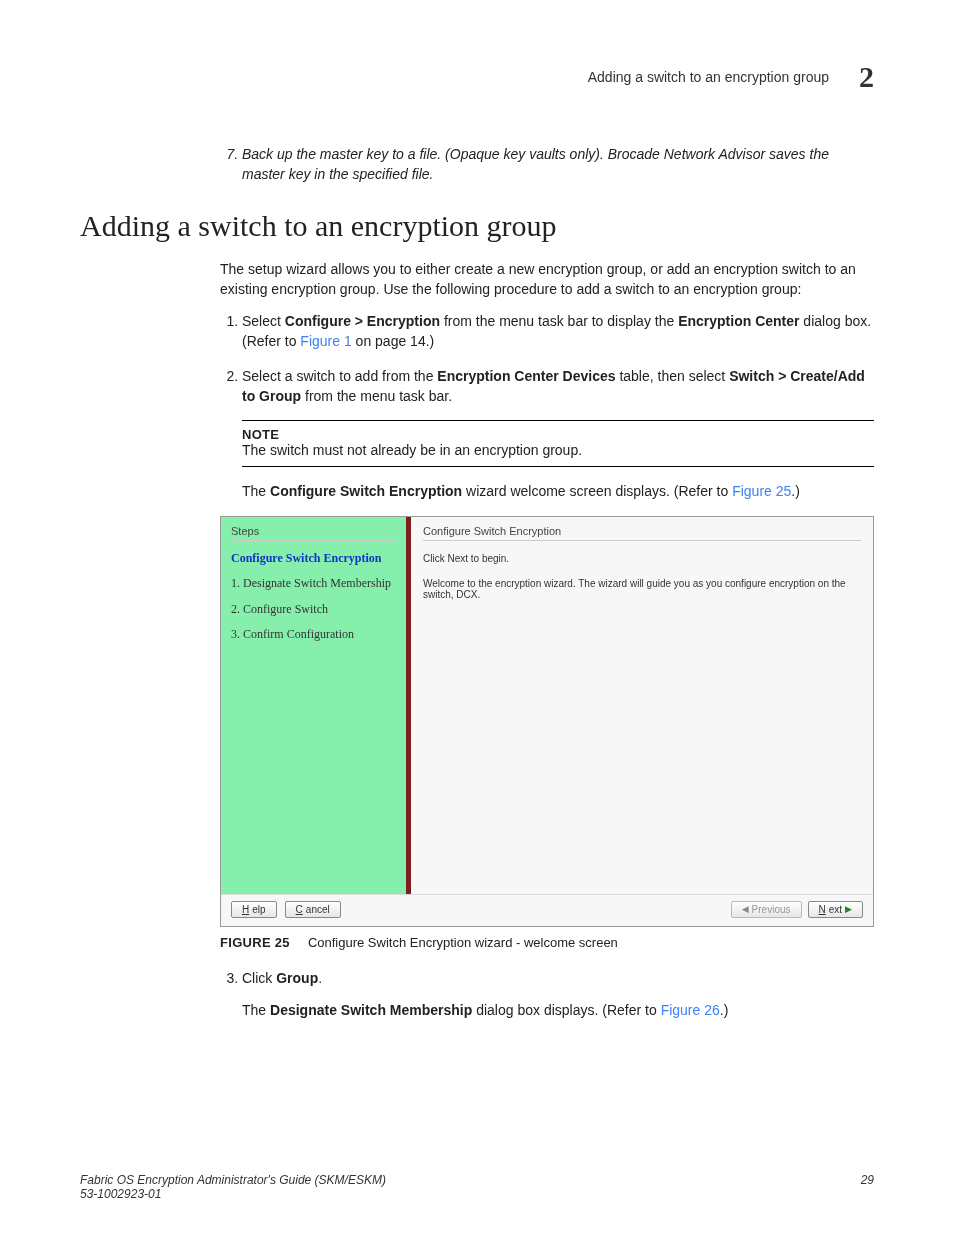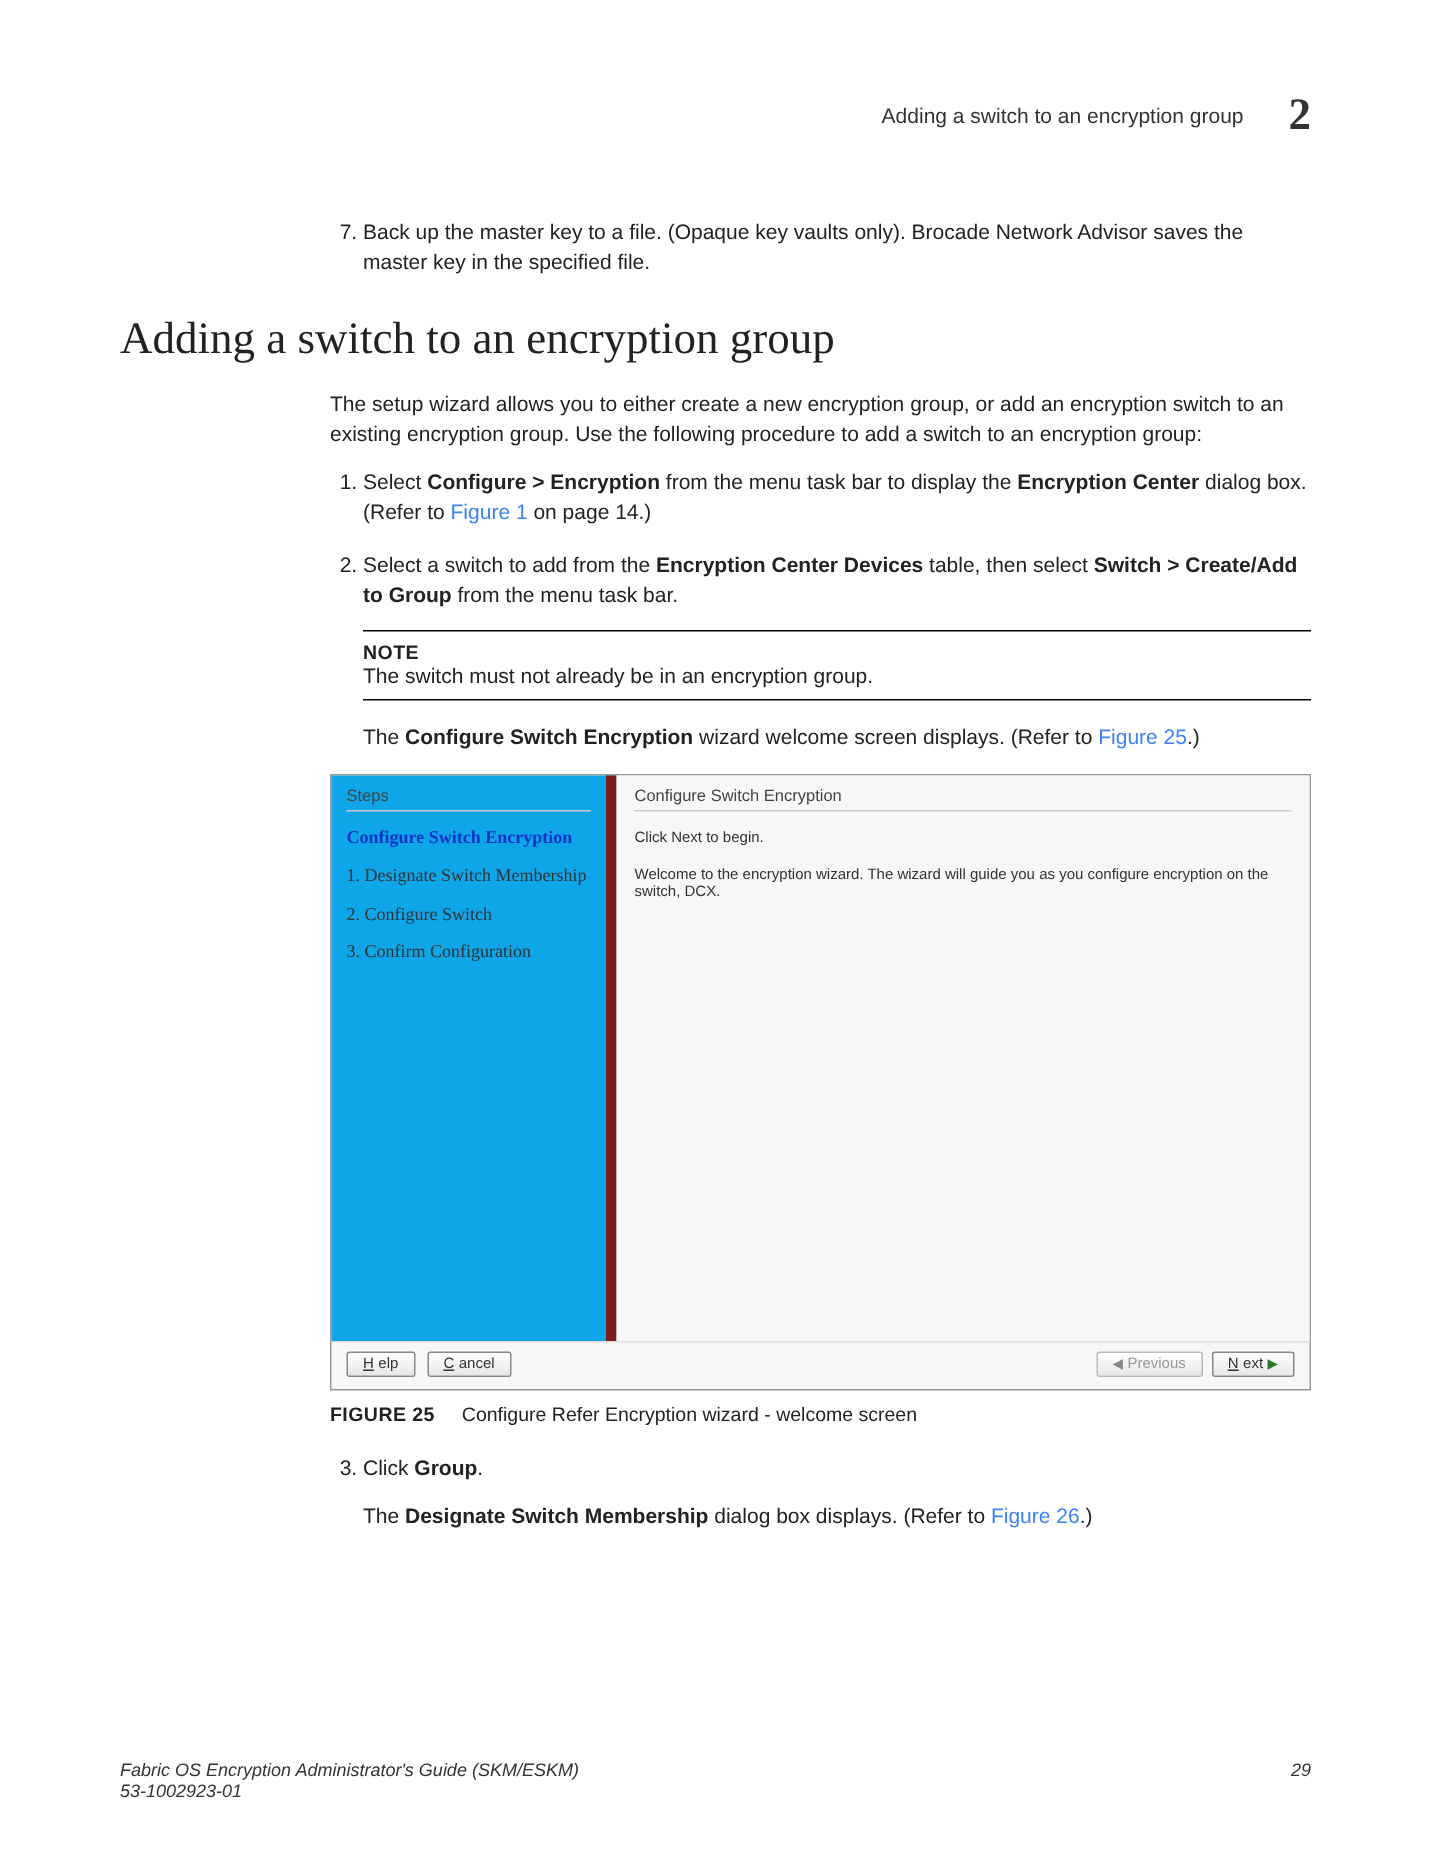--- a/index.html
+++ b/index.html
@@ -35,20 +35,21 @@
   .content-block {
     margin-left: 140px;
   }
   ol.main-list {
     margin: 0 0 24px 0;
     padding-left: 22px;
   }
   ol.main-list li {
     margin-bottom: 8px;
     line-height: 1.45;
+    font-style: italic;
   }
   ol.sub-list {
     margin: 0 0 14px 0;
     padding-left: 22px;
   }
   ol.sub-list li {
     margin-bottom: 14px;
     line-height: 1.45;
   }
   h1.section-heading {
@@ -93,24 +94,24 @@
     display: flex;
     flex-direction: column;
     height: 409px;
   }
   .wizard-top {
     display: flex;
     flex: 1;
   }
   .wizard-steps {
     width: 190px;
-    border-right: 7px solid #7f1d1d;
+    border-right: 5px solid #7f1d1d;
     padding: 8px 10px;
     box-sizing: border-box;
-    background: #0ea5e9;
+    background: #86efac;
   }
   .steps-title {
     font-size: 11px;
     margin-bottom: 4px;
     color: #444;
     padding-bottom: 3px;
     border-bottom: 1px solid #ccc;
   }
   .step-line {
     font-family: 'Times New Roman', serif;
@@ -258,21 +259,21 @@
           <span class="btn disabled">
               <span class="tri-left">◀</span> 
               <span>Previous</span>
             </span>
           <span class="btn"><span class="under">N</span>ext <span class="tri-right">▶</span></span>
         </div>
       </div>
     </div>
 
     <div class="figure-caption">
-      <span class="figure-label">FIGURE 25</span><span>Configure Refer Encryption wizard - welcome screen</span>
+      <span class="figure-label">FIGURE 25</span><span>Configure Switch Encryption wizard - welcome screen</span>
     </div>
 
     <ol class="sub-list" start="3" style="margin-top:18px">
       <li>
         <span>Click </span><span class="bold">Group</span><span>.</span>
         <div style="margin-top:12px">
           <span>The </span><span class="bold">Designate Switch Membership</span><span> dialog box displays. (Refer to </span><span class="link">Figure 26</span><span>.)</span>
         </div>
       </li>
     </ol>

